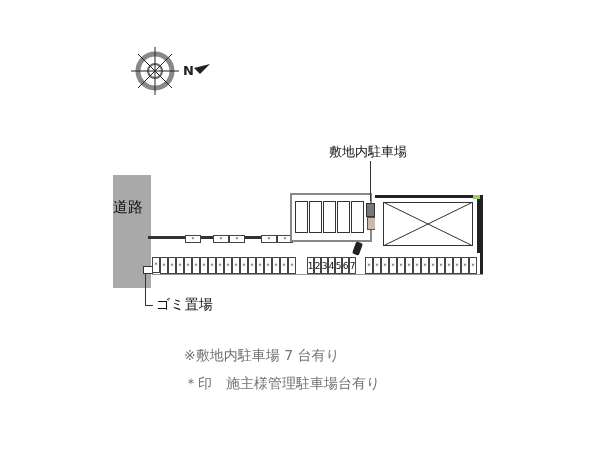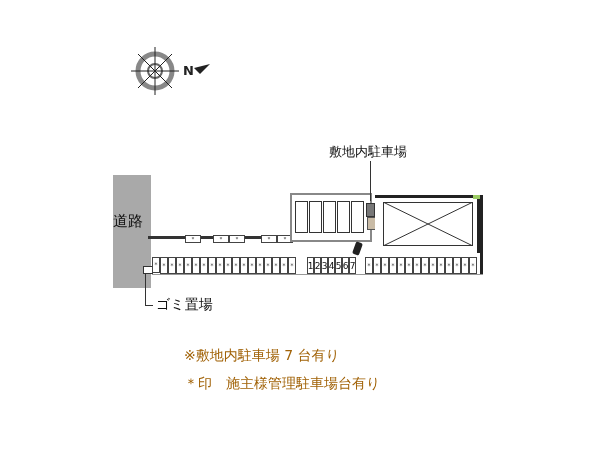--- a/index.html
+++ b/index.html
@@ -1,26 +1,26 @@
 <!DOCTYPE html>
 <html><head>
 <meta charset="utf-8">
 <style>
   html, body { margin:0; padding:0; background:#ffffff; }
   body { width:600px; height:450px; position:relative; overflow:hidden;
          font-family:"DejaVu Sans", sans-serif; color:#222; }
   .abs { position:absolute; }
   .road { left:113px; top:175px; width:38px; height:113px; background:#a9a9a9; }
-  .road-label { left:113px; top:212px; font-size:14px; color:#111; letter-spacing:0px; }
+  .road-label { left:113px; top:198px; font-size:14px; color:#111; letter-spacing:0px; }
   .row { display:flex; }
   .space { width:11px; height:17px; border:1px solid #444; background:#fff; box-sizing:border-box;
            font-size:7px; display:flex; align-items:center; justify-content:center; color:#333; }
   .space.num { font-size:9px; color:#111; }
   .label { font-size:13px; color:#111; }
-  .note { font-size:14px; color:#a16207; }
+  .note { font-size:14px; color:#737373; }
 </style>
 </head>
 <body>
 
 <div class="abs" style="left:128px;top:44px;width:90px;height:56px;">
   <svg width="90" height="56">
     <circle cx="27" cy="27" r="17" fill="none" stroke="#888" stroke-width="5"></circle>
     <circle cx="27" cy="27" r="7" fill="none" stroke="#666" stroke-width="2"></circle>
     <line x1="27" y1="3" x2="27" y2="51" stroke="#222" stroke-width="1"></line>
     <line x1="3" y1="27" x2="51" y2="27" stroke="#222" stroke-width="1"></line>

